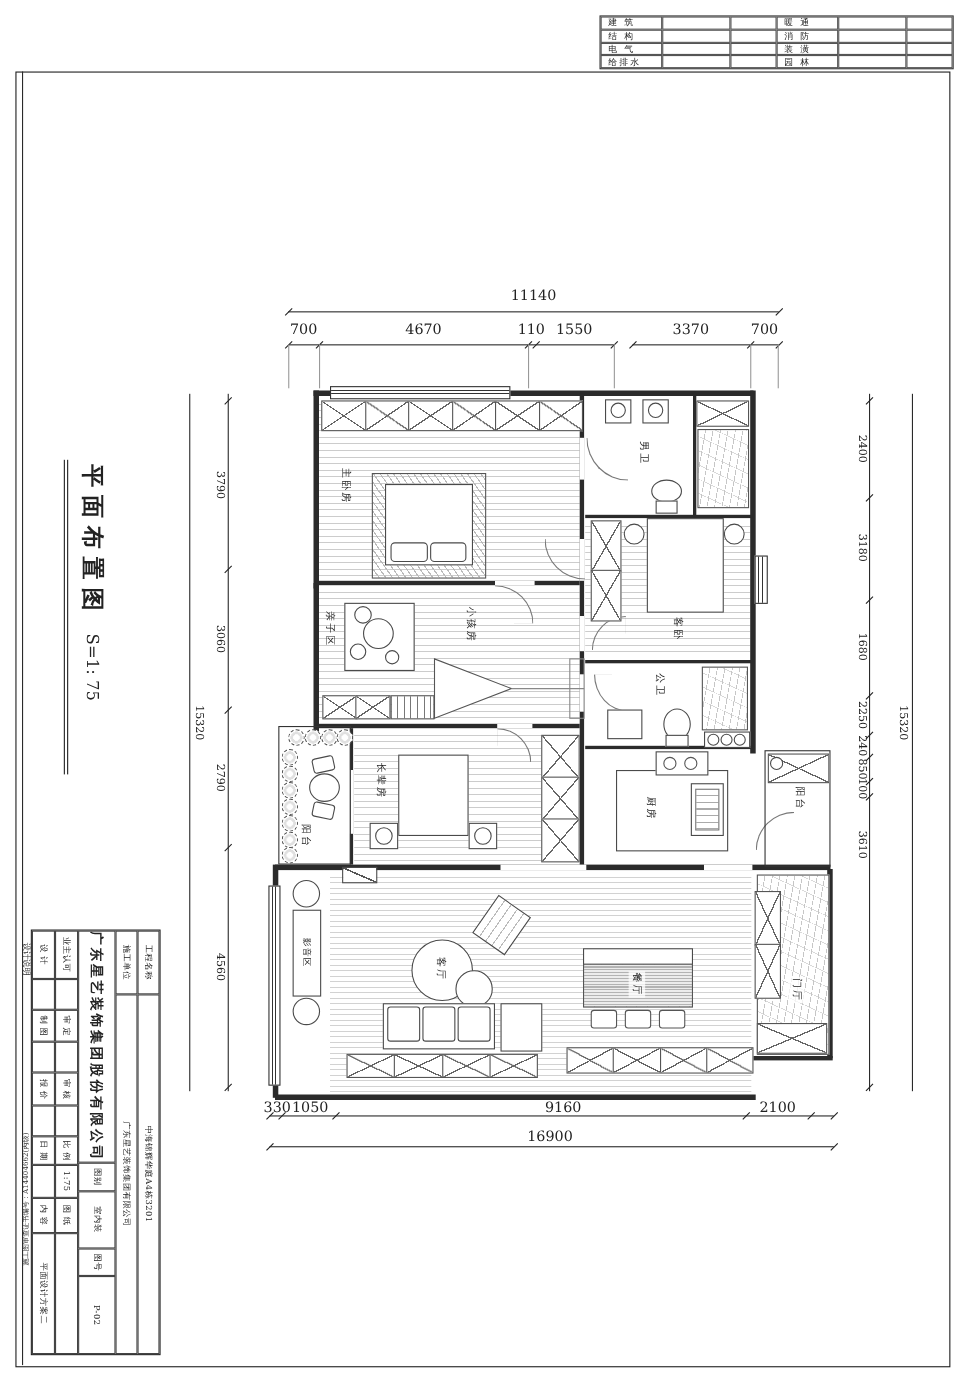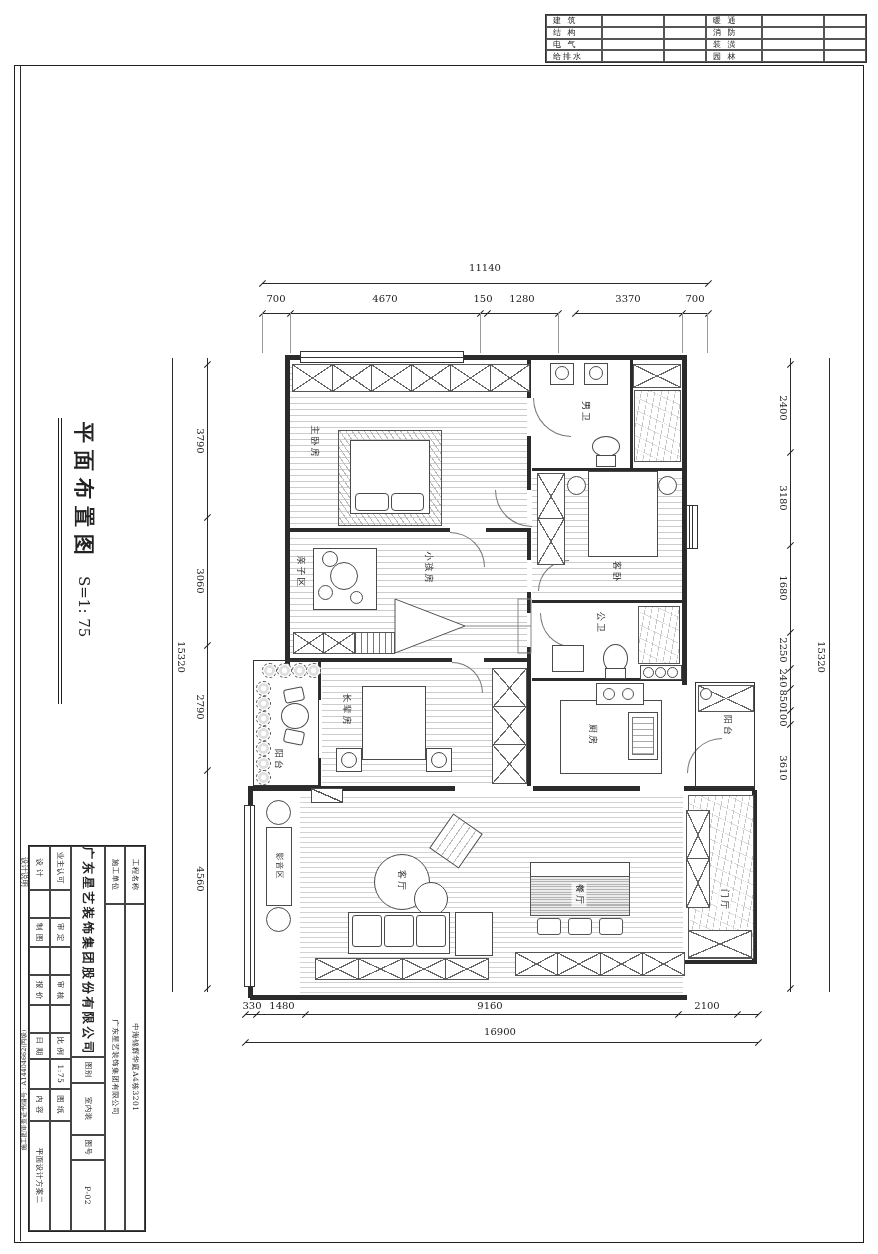--- a/index.html
+++ b/index.html
@@ -8,21 +8,21 @@
   .abs{position:absolute;}
   
   .frame{position:absolute;left:14px;top:65px;width:848px;height:1176px;border:1.6px solid #1e1e1e;}
   .lineH{position:absolute;background:#2a2a2a;height:1px;}
   .lineV{position:absolute;background:#2a2a2a;width:1px;}
   
   .htable{position:absolute;left:545px;top:14px;width:320px;height:47px;border:1.4px solid #333;
           display:grid;grid-template-rows:repeat(4,1fr);grid-template-columns:56px 62px 42px 56px 62px 42px;}
   .htable span{border:.5px solid #555;font-size:8px;letter-spacing:2px;display:flex;align-items:center;padding-left:6px;overflow:hidden;}
   
-  .hlab{position:absolute;font-size:10px;transform:translateX(-50%);white-space:nowrap;}
+  .hlab{position:absolute;font-size:13px;transform:translateX(-50%);white-space:nowrap;}
   .vlabd{position:absolute;font-size:10px;transform:translate(-50%,-50%) rotate(90deg);white-space:nowrap;}
   .tk{position:absolute;width:9px;height:1.2px;background:#222;transform:rotate(-45deg);}
   .wit{position:absolute;background:#999;}
   
   .wall{position:absolute;background:#2b2b2b;}
   .gap{position:absolute;background:#fff;}
   .hatch{position:absolute;background:repeating-linear-gradient(to bottom,transparent 0 5px,#cccccc 5px 6px);}
   .hatchf{position:absolute;background:repeating-linear-gradient(to bottom,transparent 0 4px,#d2d2d2 4px 5px);}
   .hatchd{position:absolute;background:repeating-linear-gradient(55deg,transparent 0 4px,#bbb 4px 5px);border:1px solid #555;}
   .xbox{position:absolute;border:1px solid #555;background:
@@ -108,22 +108,22 @@
       <span class="t2">S=1: 75</span>
     </div>
   </div>
 
   <span class="hlab" style="left:485px;top:262px;">11140</span>
   <div class="lineH" style="left:262px;top:283px;width:446px;"></div>
   <div class="tk" style="left:258px;top:283px;"></div>
   <div class="tk" style="left:704px;top:283px;"></div>
   <span class="hlab" style="left:276px;top:293px;">700</span>
   <span class="hlab" style="left:385px;top:293px;">4670</span>
-  <span class="hlab" style="left:483px;top:293px;">150</span>
-  <span class="hlab" style="left:522px;top:293px;">1280</span>
+  <span class="hlab" style="left:483px;top:293px;">110</span>
+  <span class="hlab" style="left:522px;top:293px;">1550</span>
   <span class="hlab" style="left:628px;top:293px;">3370</span>
   <span class="hlab" style="left:695px;top:293px;">700</span>
   <div class="lineH" style="left:262px;top:313px;width:296px;"></div>
   <div class="lineH" style="left:575px;top:313px;width:133px;"></div>
   <div class="tk" style="left:258px;top:313px;"></div>
   <div class="tk" style="left:286px;top:313px;"></div>
   <div class="tk" style="left:476px;top:313px;"></div>
   <div class="tk" style="left:483px;top:313px;"></div>
   <div class="tk" style="left:554px;top:313px;"></div>
   <div class="tk" style="left:571px;top:313px;"></div>
@@ -171,22 +171,22 @@
   <span class="vlabd" style="left:783px;top:768px;">3610</span>
 
   <div class="lineH" style="left:245px;top:1014px;width:513px;"></div>
   <div class="tk" style="left:241px;top:1014px;"></div>
   <div class="tk" style="left:252px;top:1014px;"></div>
   <div class="tk" style="left:301px;top:1014px;"></div>
   <div class="tk" style="left:674px;top:1014px;"></div>
   <div class="tk" style="left:733px;top:1014px;"></div>
   <div class="tk" style="left:754px;top:1014px;"></div>
   <span class="hlab" style="left:252px;top:1000px;">330</span>
-  <span class="hlab" style="left:282px;top:1000px;">1480</span>
-  <span class="hlab" style="left:490px;top:1000px;">9160</span>
+  <span class="hlab" style="left:282px;top:1000px;">1050</span>
+  <span class="hlab" style="left:512px;top:1000px;">9160</span>
   <span class="hlab" style="left:707px;top:1000px;">2100</span>
   <div class="lineH" style="left:245px;top:1042px;width:513px;"></div>
   <div class="tk" style="left:241px;top:1042px;"></div>
   <div class="tk" style="left:754px;top:1042px;"></div>
   <span class="hlab" style="left:500px;top:1026px;">16900</span>
 
   <div class="hatch" style="left:290px;top:362px;width:237px;height:165px;"></div>
   <div class="hatch" style="left:290px;top:533px;width:237px;height:122px;"></div>
   <div class="hatch" style="left:322px;top:663px;width:205px;height:123px;"></div>
   <div class="hatch" style="left:532px;top:473px;width:150px;height:124px;"></div>

